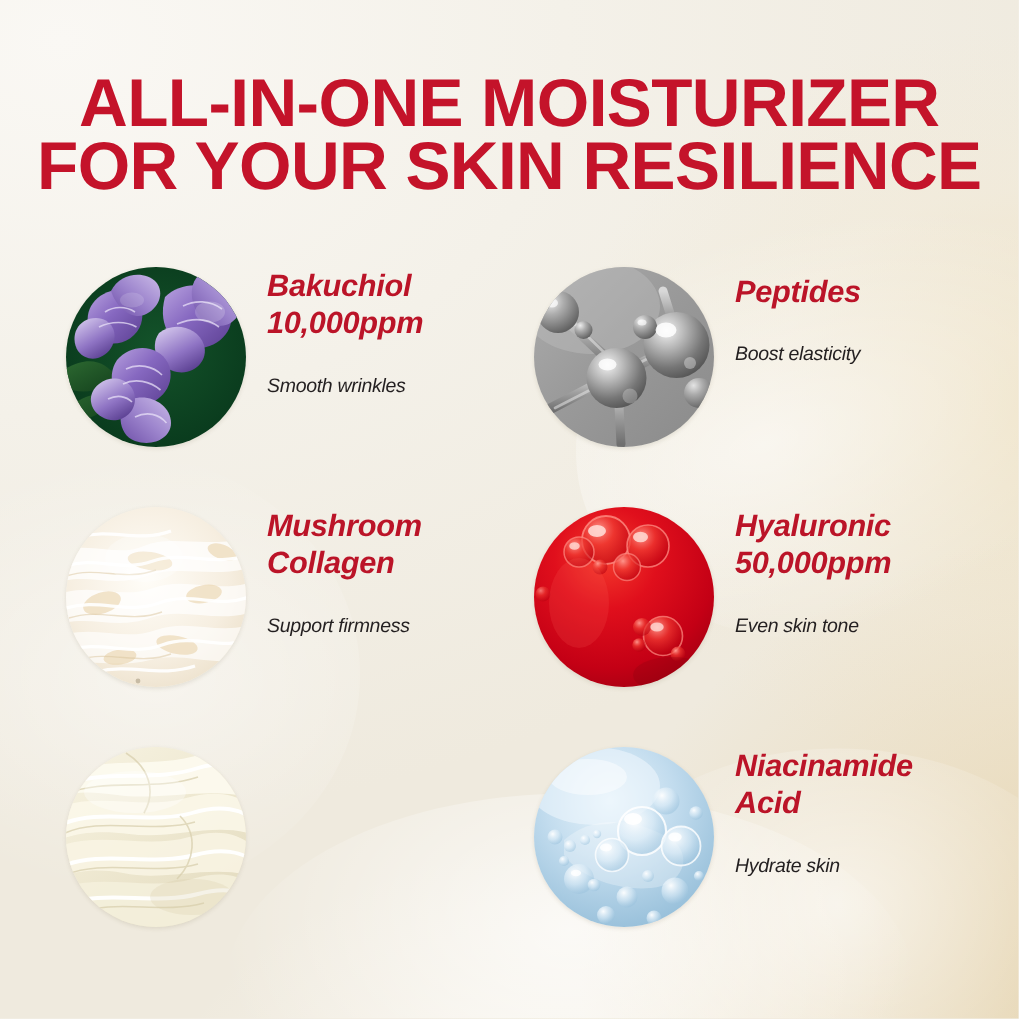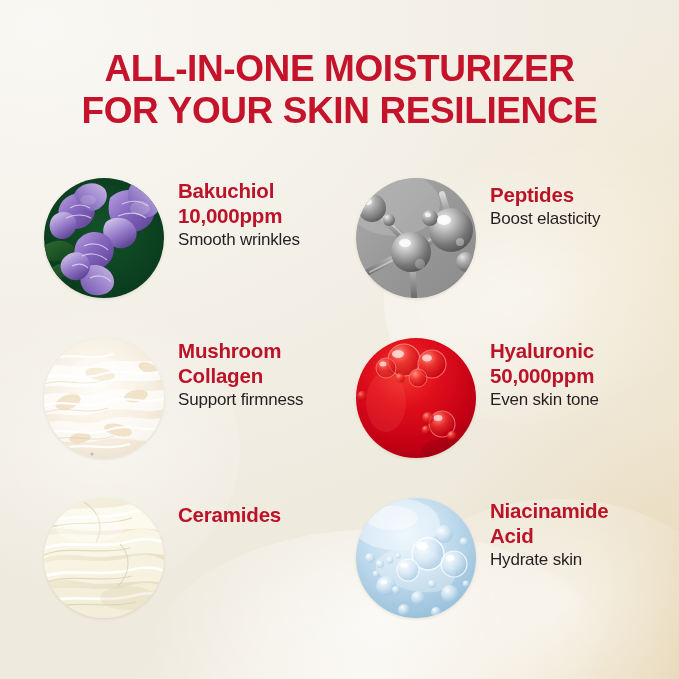--- a/index.html
+++ b/index.html
@@ -57,35 +57,36 @@
 
   
   .headline {
     position: absolute;
     left: 0;
     top: 48px;
     width: 679px;
     text-align: center;
     color: #c4132a;
     font-weight: bold;
-    font-size: 37px;
+    font-size: 45px;
     line-height: 42px;
     letter-spacing: -0.4px;
     white-space: nowrap;
   }
   .headline .line {
     display: block;
   }
 
   
   .grid {
     position: absolute;
     left: 0;
     top: 178px;
     width: 679px;
+    font-style: italic;
   }
   .row {
     position: relative;
     height: 160px;
   }
   .cell {
     position: absolute;
     top: 0;
     width: 320px;
     height: 140px;
@@ -113,23 +114,23 @@
   }
   .ing-name {
     color: #bb1428;
     font-weight: bold;
     font-size: 20.5px;
     line-height: 25px;
     letter-spacing: -0.2px;
   }
   .ing-desc {
     color: #231f20;
-    font-size: 17px;
+    font-size: 13px;
     line-height: 23px;
-    margin-top: 0;
+    margin-top: 17px;
     letter-spacing: -0.2px;
   }
   
   .cell.tall .labels { top: 0px; }
 </style>
 </head>
 <body>
 
 <div id="poster">
 
@@ -414,21 +415,20 @@
               <path d="M-2 86 C 24 74, 58 86, 88 78"></path>
               <path d="M6 112 C 32 100, 62 112, 92 104"></path>
               <path d="M40 4 C 56 14, 60 30, 52 44"></path>
               <path d="M76 46 C 88 58, 86 76, 74 88"></path>
             </g>
             <ellipse cx="46" cy="30" rx="34" ry="14" fill="#ffffff" opacity="0.35"></ellipse>
             <ellipse cx="84" cy="100" rx="28" ry="12" fill="#d6cda9" opacity="0.25"></ellipse>
           </svg>
         </div>
         <div class="labels">
-          <div class="ing-name">Ceramides</div>
         </div>
       </div>
 
       <div class="cell right tall">
         <div class="thumb">
           <svg viewBox="0 0 120 120" xmlns="http://www.w3.org/2000/svg">
             <defs>
               <radialGradient id="waterBg" cx="42%" cy="30%" r="80%">
                 <stop offset="0%" stop-color="#e8f4fb"></stop>
                 <stop offset="45%" stop-color="#c2dcee"></stop>

